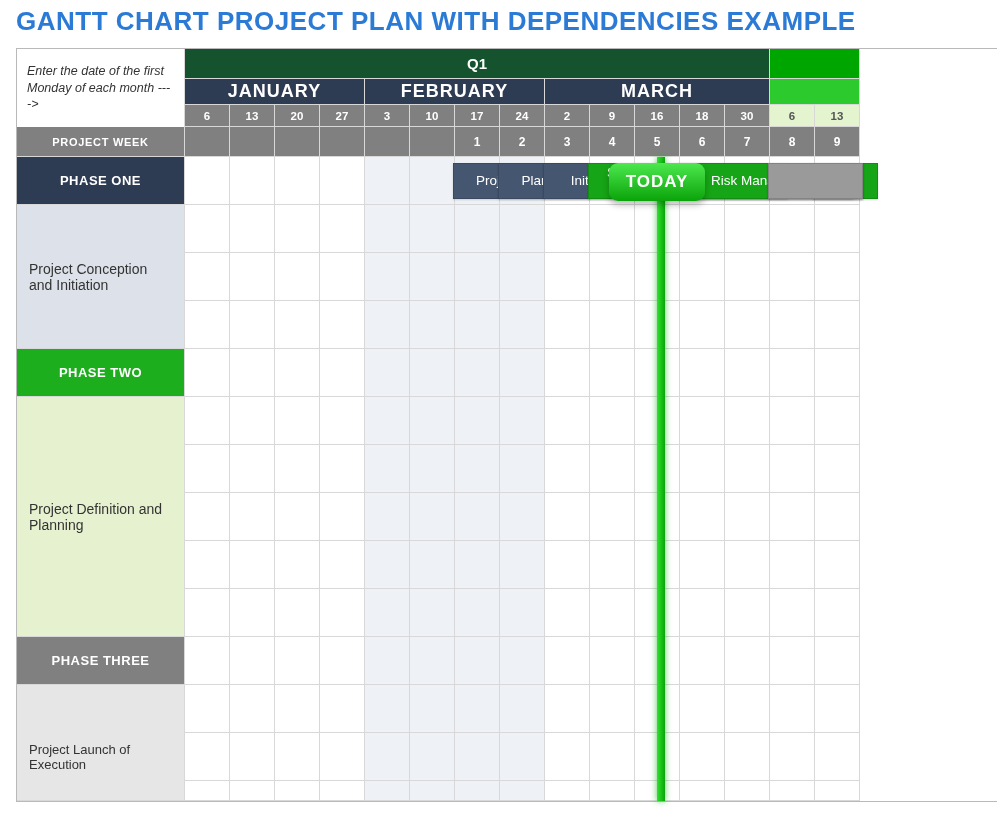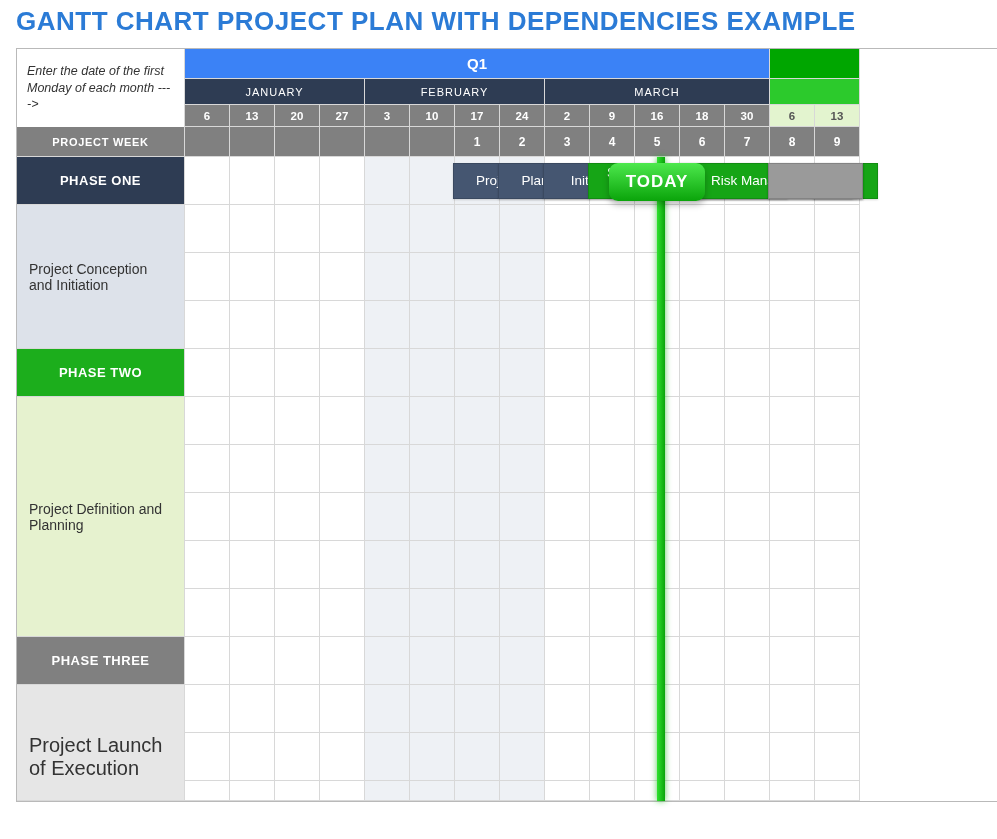--- a/index.html
+++ b/index.html
@@ -30,46 +30,46 @@
     display: flex; align-items: center; justify-content: center;
     font-size: 13px;
     background: #fff;
     position: relative;
   }
 
   .side-col { width: 168px; min-width:168px; flex: 0 0 168px; }
   .wk     { width: 45px; min-width:45px; flex: 0 0 45px; }
 
   
-  .q1  { background:#3b82f6; color:#fff; font-weight:700; font-size:15px; height:30px; }
+  .q1  { background:#14532d; color:#fff; font-weight:700; font-size:15px; height:30px; }
   .q2  { background:#00a600; }
 
   
   .mrow { height: 26px; }
-  .mcell { background:#2e3c53; color:#fff; font-weight:400; font-size:11px; letter-spacing:1px; }
+  .mcell { background:#2e3c53; color:#fff; font-weight:700; font-size:18px; letter-spacing:1px; }
   .mcell2 { background:#2cca2c; }
 
   
   .drow { height: 22px; }
   .dcell { background:#808080; color:#fff; font-weight:700; font-size:11.5px; }
   .dcell2 { background:#e3f4cf; color:#555; font-weight:700; font-size:11.5px;}
 
   
   .pwrow { height: 30px; }
   .pwside { background:#808080; color:#fff; font-weight:700; font-size:11px; letter-spacing:0.7px;}
   .pwc { background:#808080; color:#fff; font-weight:700; font-size:12px;}
 
   
   .brow { height: 48px; }
   .phase1-side { background:#2e3c53; color:#fff; font-weight:700; font-size:13px; letter-spacing:0.5px;}
   .phase1-body-side { background:#dde2ea; color:#333; font-size:14px; text-align:left; padding:0 12px; justify-content:flex-start; }
   .phase2-side { background:#1cae1c; color:#fff; font-weight:700; font-size:13px; letter-spacing:0.5px;}
   .phase2-body-side { background:#e6f2cf; color:#333; font-size:14px; text-align:left; padding:0 12px; justify-content:flex-start; }
   .phase3-side { background:#808080; color:#fff; font-weight:700; font-size:13px; letter-spacing:0.5px;}
-  .phase3-body-side { background:#e6e6e6; color:#333; font-size:20px; text-align:left; padding:0 12px; justify-content:flex-start; }
+  .phase3-body-side { background:#e6e6e6; color:#333; font-size:13px; text-align:left; padding:0 12px; justify-content:flex-start; }
 
   .note-side { font-style: italic; font-size:12.5px; color:#333; text-align:left; padding:4px 10px; justify-content:flex-start; background:#fff; line-height:1.35;}
 
   
   .tint-feb { background:#eef1f5; }
 
   
   .bar {
     position: absolute;
     height: 36px;

